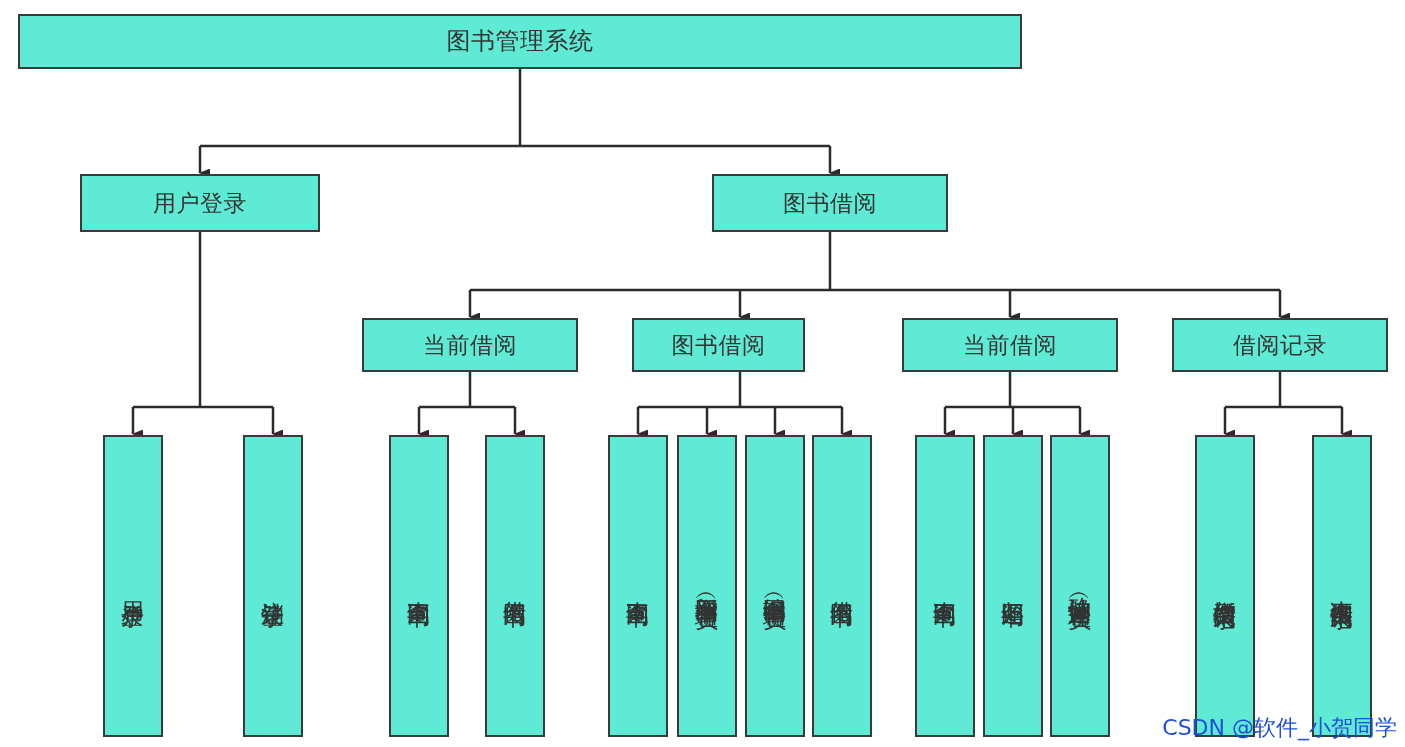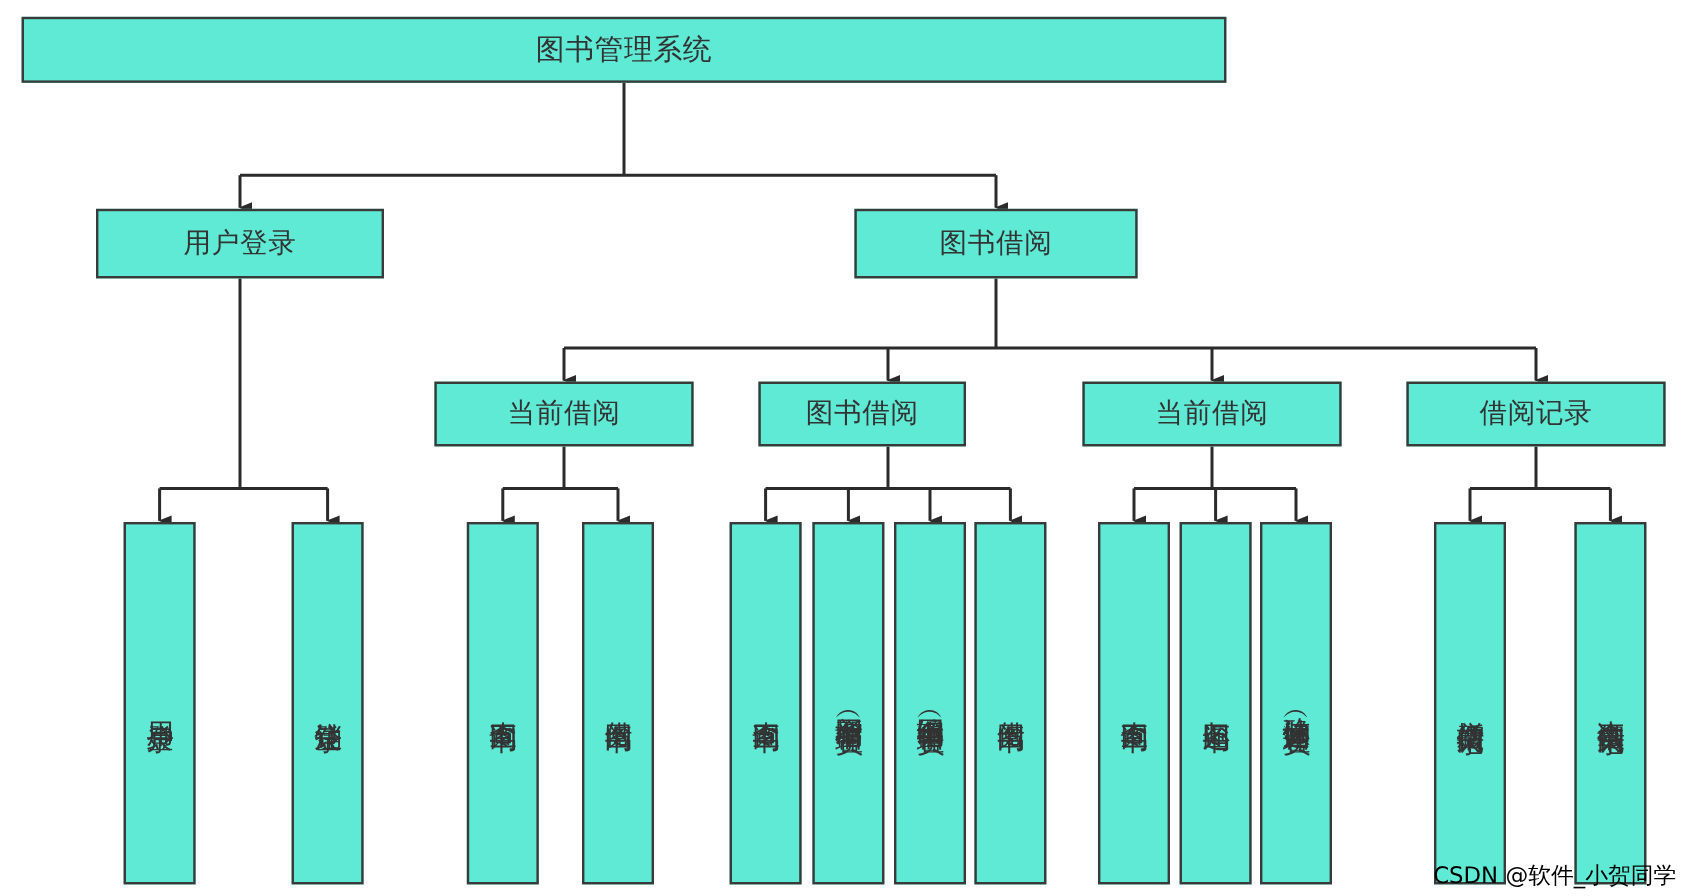--- a/index.html
+++ b/index.html
@@ -60,22 +60,22 @@
     text-orientation: upright;
     font-size: 23px;
     line-height: 1.22;
     letter-spacing: 1.5px;
     white-space: nowrap;
   }
   #watermark {
     position: absolute;
     right: 8px;
     bottom: 4px;
-    font-size: 19px;
-    color: #000000;
+    font-size: 22px;
+    color: #1d4ed8;
     white-space: nowrap;
     font-family: "DejaVu Sans", "Liberation Sans", sans-serif;
   }
 </style>
 </head>
 <body>
 
 <div id="diagram-root">
 
   <svg id="edge-layer" viewBox="0 0 1405 747" width="1405" height="747" xmlns="http://www.w3.org/2000/svg">

